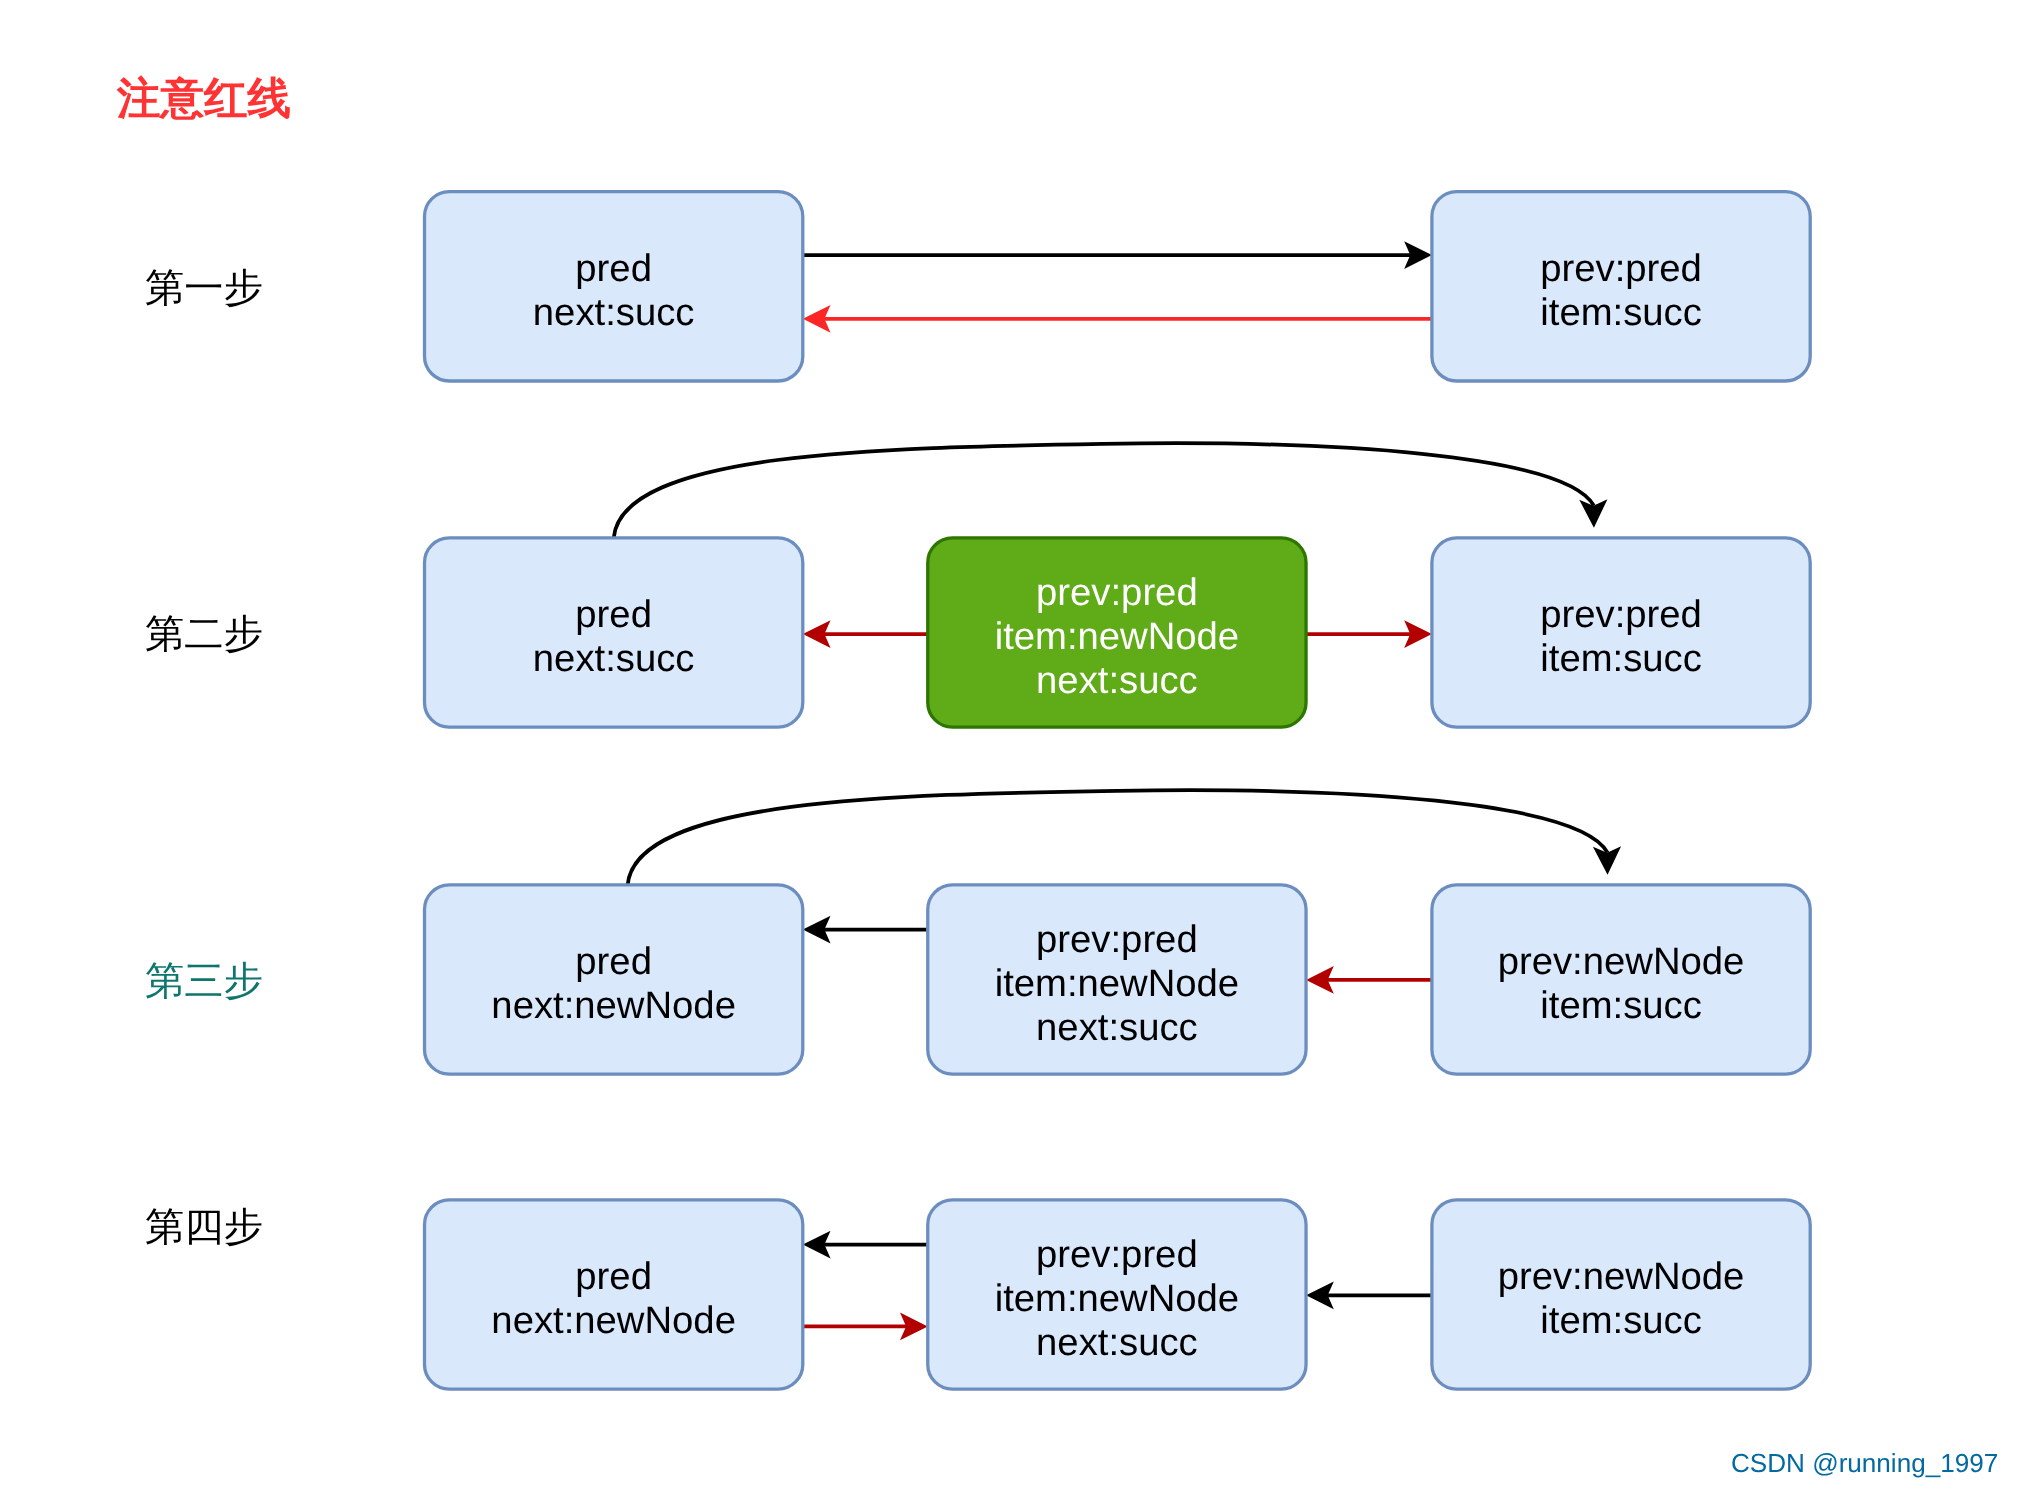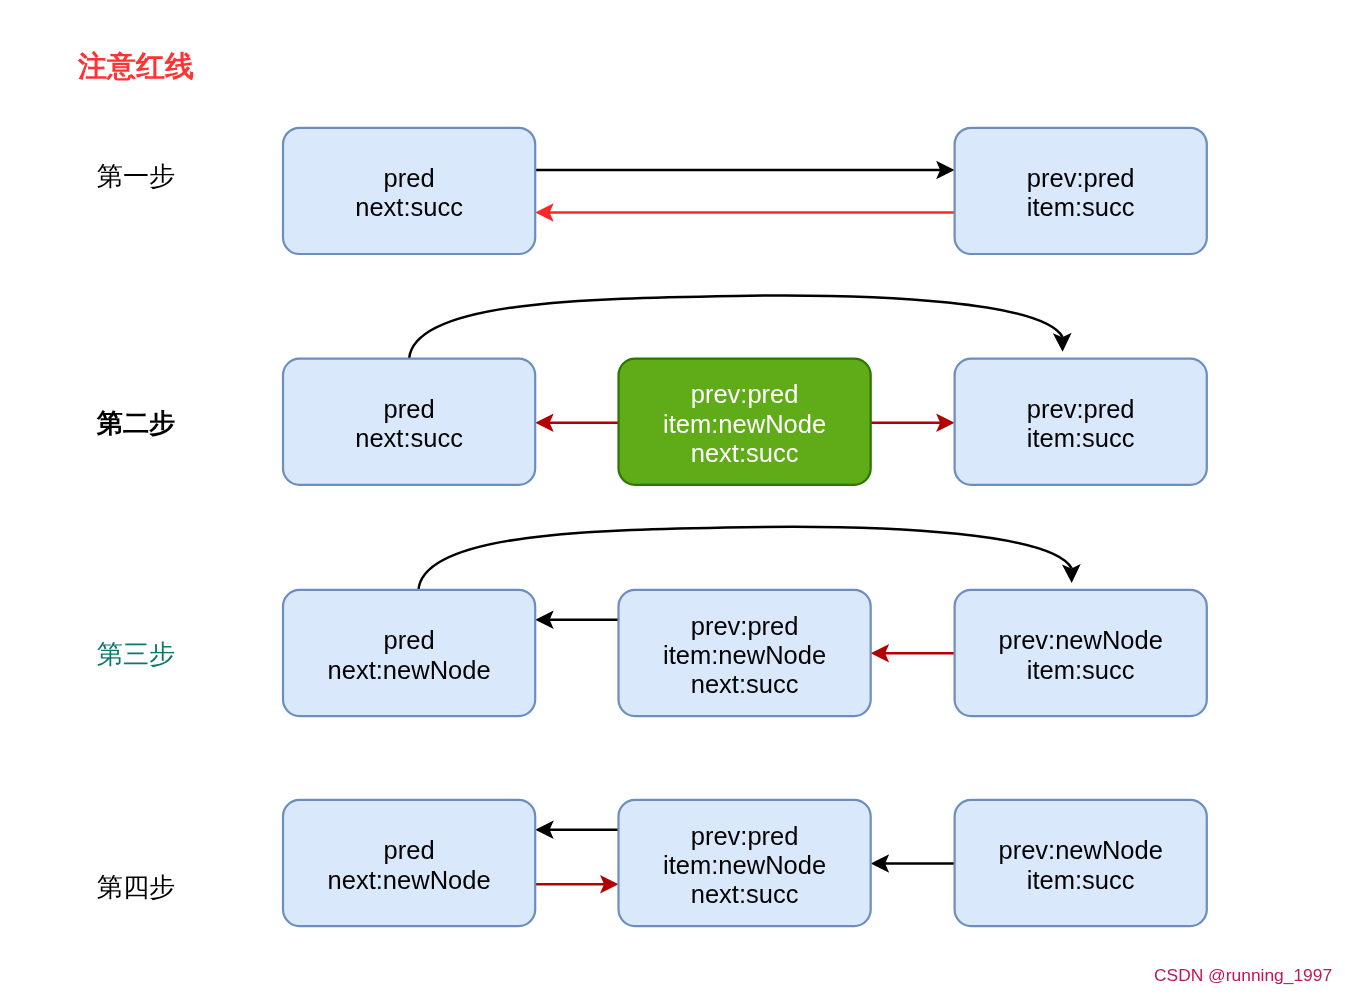--- a/index.html
+++ b/index.html
@@ -31,24 +31,24 @@
   .edge-line  { fill:none; stroke-width:2.5px; }
   .edge-arrowhead { stroke:none; }
 </style>
 </head>
 <body>
 
 <div id="root" style="background: rgb(255, 255, 255);">
 
   <div class="page-title" style="color: rgb(255, 51, 51);">注意红线</div>
 
-  <div class="step-label" style="left: 136px; top: 176px; color: rgb(0, 0, 0);">第一步</div>
-  <div class="step-label" style="left: 136px; top: 422.6px; color: rgb(0, 0, 0); font-weight: bold;">第二步</div>
+  <div class="step-label" style="left: 136px; top: 192px; color: rgb(0, 0, 0);">第一步</div>
+  <div class="step-label" style="left: 136px; top: 422.6px; color: rgb(0, 0, 0);">第二步</div>
   <div class="step-label" style="left: 136px; top: 653.9px; color: #0f766e;">第三步</div>
-  <div class="step-label" style="left: 136px; top: 887px; color: rgb(0, 0, 0);">第四步</div>
+  <div class="step-label" style="left: 136px; top: 818px; color: rgb(0, 0, 0);">第四步</div>
 
   <svg id="diagram" width="1345" height="995" viewBox="0 0 1345 995">
   <g class="step-group">
     <g class="edge">
       <path class="edge-line" stroke="#000000" d="M 535.2 170 L 943.5 170"></path>
       <path class="edge-arrowhead" fill="#000000" d="M 0 0 L -18.5 -9.25 L -14.43 0 L -18.5 9.25 Z" transform="translate(954.6,170) rotate(0)"></path>
     </g>
     <g class="edge">
       <path class="edge-line" stroke="#fc2626" d="M 954.6 212.5 L 546.3000000000001 212.5"></path>
       <path class="edge-arrowhead" fill="#fc2626" d="M 0 0 L -18.5 -9.25 L -14.43 0 L -18.5 9.25 Z" transform="translate(535.2,212.5) rotate(180)"></path>
@@ -149,15 +149,15 @@
       <text class="node-line" x="744.6" y="903.0999999999999" fill="#000000">next:succ</text>
     </g>
     <g class="node">
       <rect class="node-box" x="954.6" y="799.9" width="252.2" height="126.2" rx="16.5" ry="16.5" fill="#dae8fc" stroke="#6c8ebf"></rect>
       <text class="node-line" x="1080.7" y="859.3" fill="#000000">prev:newNode</text>
       <text class="node-line" x="1080.7" y="888.5" fill="#000000">item:succ</text>
     </g>
   </g>
   </svg>
 
-  <div class="watermark" style="color: #be185d;">CSDN @running_1997</div>
+  <div class="watermark" style="color: #0369a1;">CSDN @running_1997</div>
 
 </div>
 
 </body></html>

